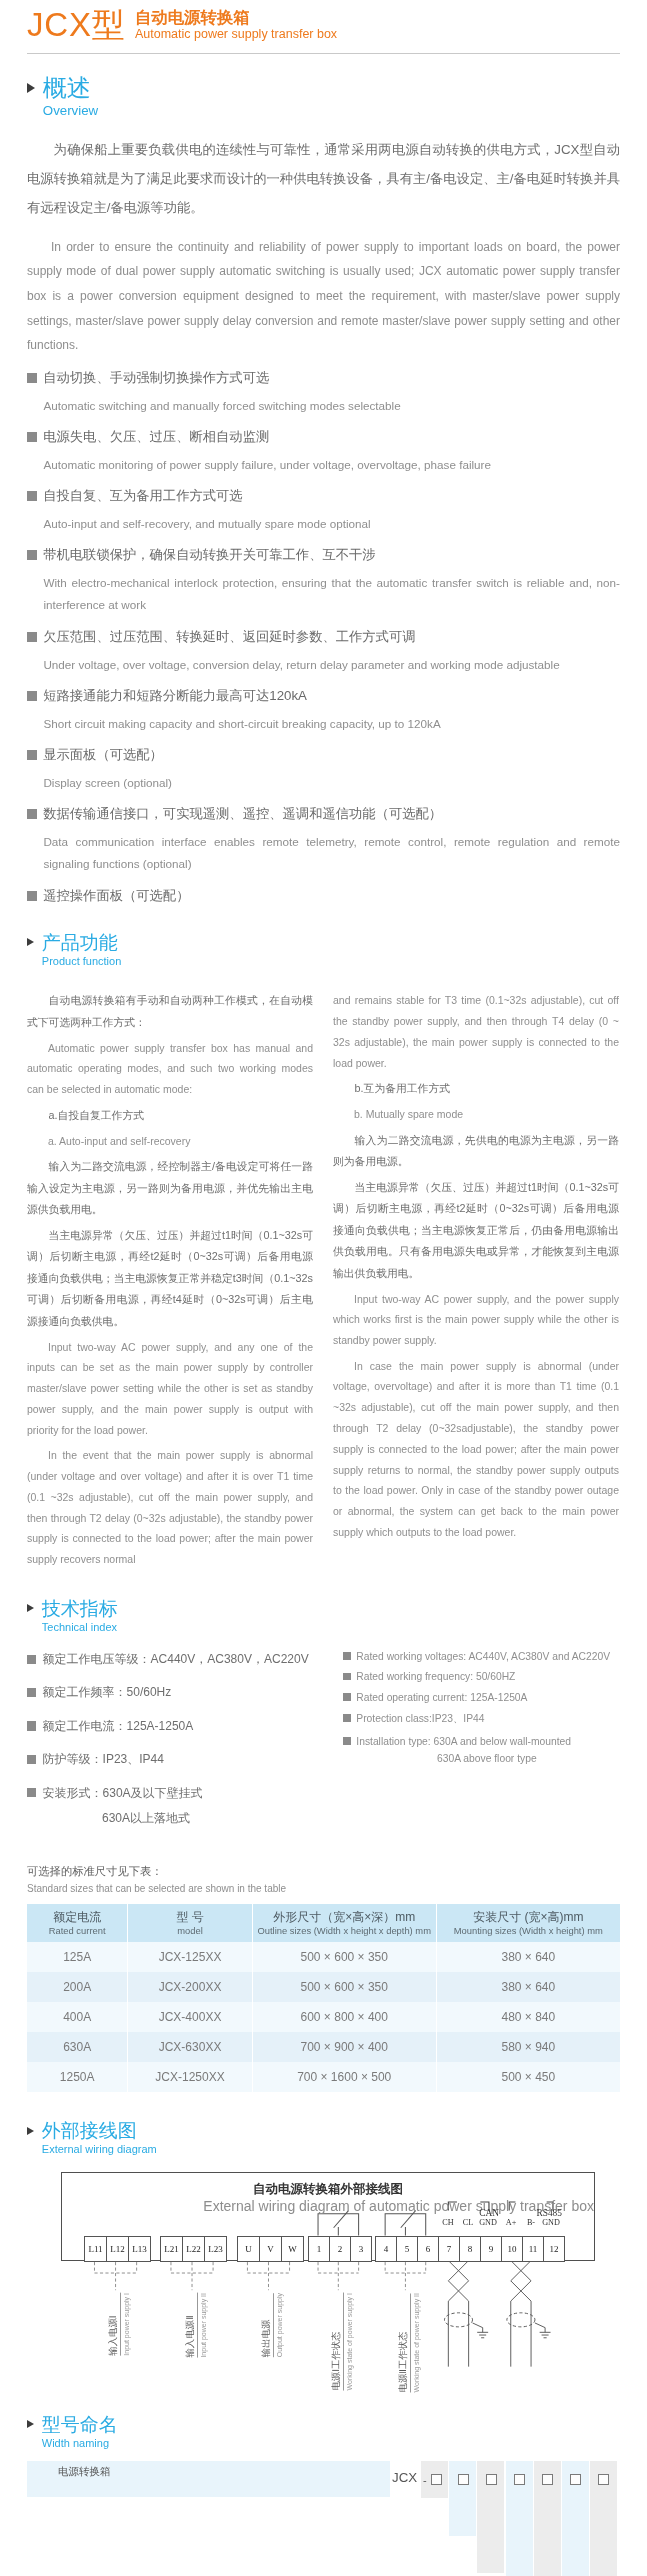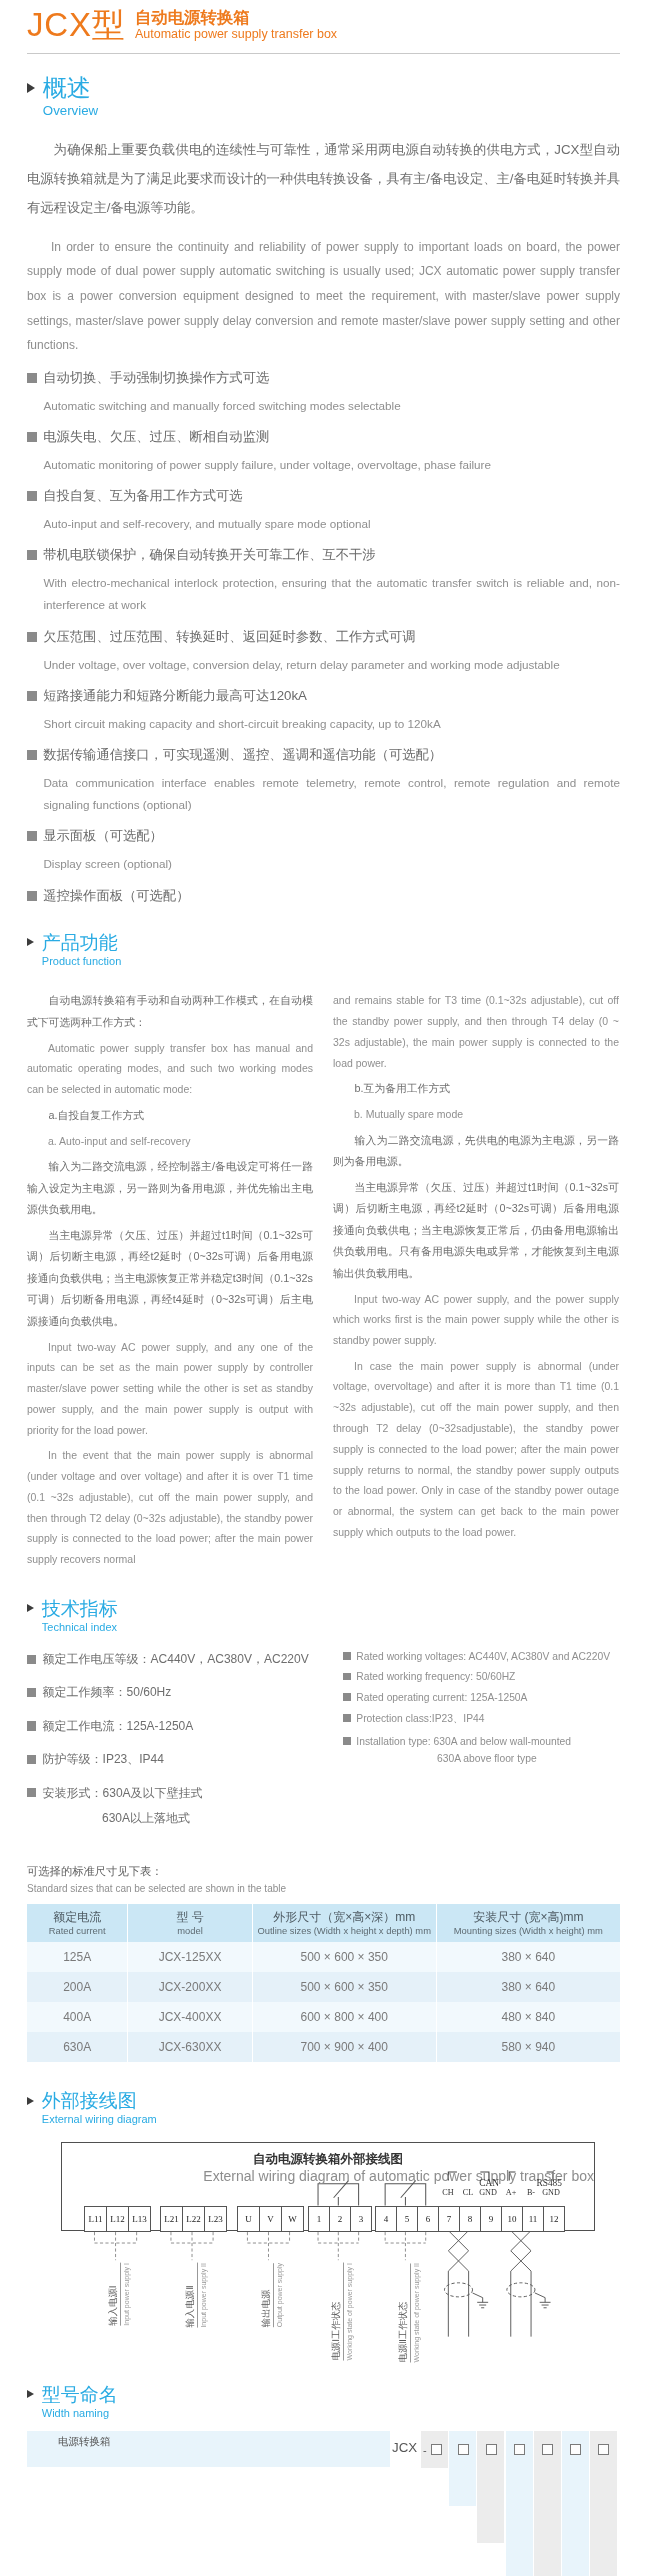--- a/index.html
+++ b/index.html
@@ -162,30 +162,30 @@
       <div class="feat">
         <div class="feat-zh">
             <span class="sq"></span>
             <span>短路接通能力和短路分断能力最高可达120kA</span>
           </div>
         <div class="feat-en">Short circuit making capacity and short-circuit breaking capacity, up to 120kA</div>
       </div>
       <div class="feat">
         <div class="feat-zh">
             <span class="sq"></span>
+            <span>显示面板（可选配）</span>
+          </div>
+        <div class="feat-en">Display screen (optional)</div>
+      </div>
+      <div class="feat">
+        <div class="feat-zh">
+            <span class="sq"></span>
             <span>数据传输通信接口，可实现遥测、遥控、遥调和遥信功能（可选配）</span>
           </div>
         <div class="feat-en">Data communication interface enables remote telemetry, remote control, remote regulation and remote signaling functions (optional)</div>
-      </div>
-      <div class="feat">
-        <div class="feat-zh">
-            <span class="sq"></span>
-            <span>显示面板（可选配）</span>
-          </div>
-        <div class="feat-en">Display screen (optional)</div>
       </div>
       <div class="feat">
         <div class="feat-zh">
             <span class="sq"></span>
             <span>遥控操作面板（可选配）</span>
           </div>
       </div>
     </div>
 
     <div class="sec small" style="margin-top:26.5px;">
@@ -320,20 +320,26 @@
             <td>JCX-400XX</td>
             <td>600 × 800 × 400</td>
             <td>480 × 840</td>
         </tr>
         <tr>
           <td>630A</td>
             <td>JCX-630XX</td>
             <td>700 × 900 × 400</td>
             <td>580 × 940</td>
         </tr>
+        <tr>
+          <td>1250A</td>
+            <td>JCX-1250XX</td>
+            <td>700 × 1600 × 500</td>
+            <td>500 × 450</td>
+        </tr>
       </tbody>
     </table>
 
     <div class="sec small" style="margin-top:28px;">
       <span class="arrow sm"></span>
       <div>
         <div class="sec-zh">外部接线图</div>
         <div class="sec-en">External wiring diagram</div>
       </div>
     </div>

